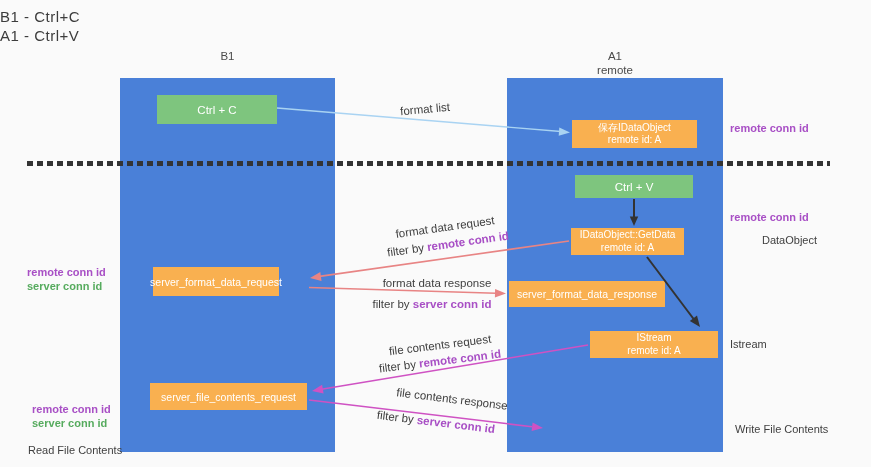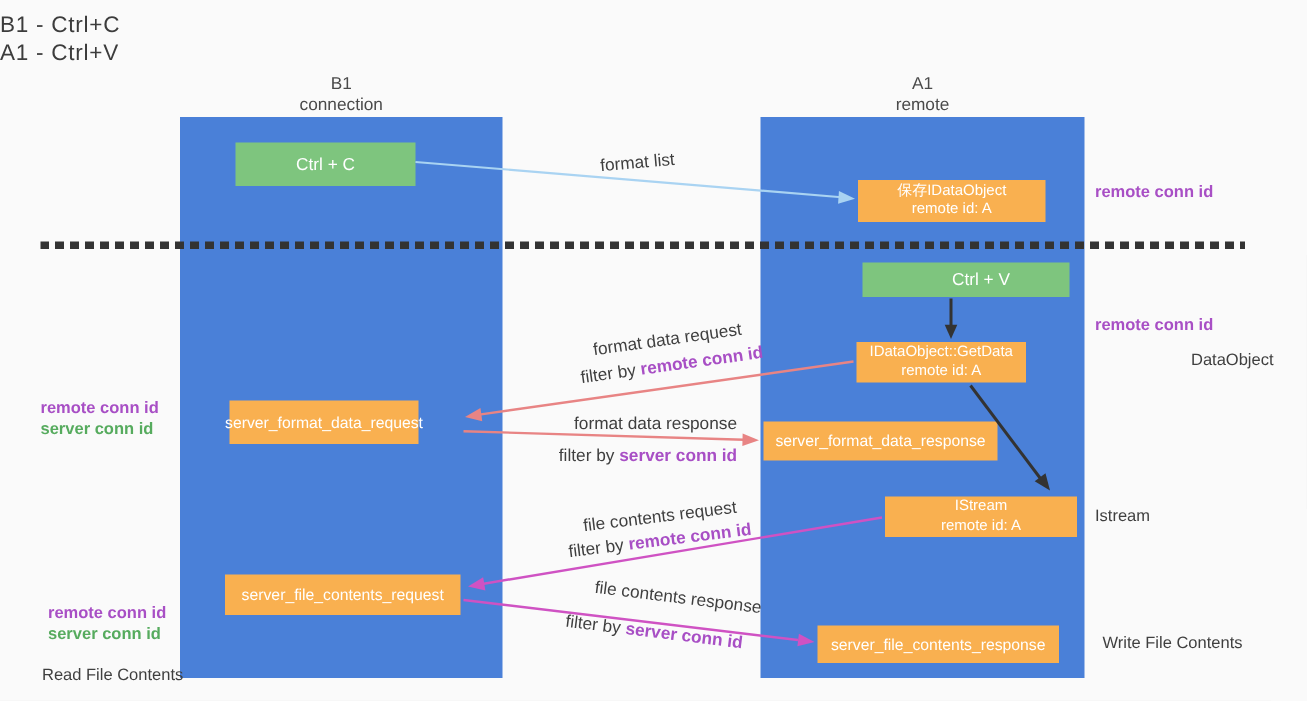--- a/index.html
+++ b/index.html
@@ -58,42 +58,41 @@
 </head>
 <body>
 
 <div class="stage">
 
   <div class="title" style="top:7px;">B1 - Ctrl+C</div>
   <div class="title" style="top:26px;">A1 - Ctrl+V</div>
 
   <div class="lane-head" style="left:120px; width:215px; top:49px;">
     <div>B1</div>
-    <div>connection</div>
   </div>
   <div class="lane-head" style="left:507px; width:216px; top:49px;">
     <div>A1</div>
     <div>remote</div>
   </div>
 
   <div class="lane" style="left:120px; width:215px;"></div>
   <div class="lane" style="left:507px; width:216px;"></div>
 
   <div class="separator"></div>
 
   <div class="box green" style="left:157px; top:95px; width:120px; height:29px;">
     <div>Ctrl + C</div>
   </div>
 
   <div class="box orange" style="left:572px; top:120px; width:125px; height:28px;">
     <div class="l2">保存IDataObject</div>
     <div class="l2">remote id: A</div>
   </div>
 
-  <div class="box green" style="left:575px; top:175px; width:118px; height:23px;padding-left:20px;">
+  <div class="box green" style="left:575px; top:175px; width:118px; height:23px;">
     <div>Ctrl + V</div>
   </div>
 
   <div class="box orange" style="left:571px; top:228px; width:113px; height:27px;">
     <div class="l2">IDataObject::GetData</div>
     <div class="l2">remote id: A</div>
   </div>
 
   <div class="box orange" style="left:153px; top:267px; width:126px; height:29px;">
     <div>server_format_data_request</div>
@@ -105,23 +104,20 @@
 
   <div class="box orange" style="left:590px; top:331px; width:128px; height:27px;">
     <div class="l2">IStream</div>
     <div class="l2">remote id: A</div>
   </div>
 
   <div class="box orange" style="left:150px; top:383px; width:157px; height:27px;">
     <div>server_file_contents_request</div>
   </div>
 
-  <div class="box orange" style="left:545px; top:417px; width:161px; height:25px;">
-    <div>server_file_contents_response</div>
-  </div>
 
   <svg class="arrows" width="871" height="467" viewBox="0 0 871 467">
     <g>
       <line class="s-blue" x1="277" y1="108" x2="561" y2="131.5"></line>
       <polygon class="f-blue" points="570,132.5 558.7,135.8 559.3,127.4"></polygon>
     </g>
     <g>
       <line class="s-black" x1="634" y1="199" x2="634" y2="218"></line>
       <polygon class="f-black" points="634,226 629.8,216.5 638.2,216.5"></polygon>
     </g>
@@ -156,21 +152,21 @@
   <div class="flow-label" style="left:432px; top:304px;"><span>filter by </span><span class="key">server conn id</span></div>
 
   <div class="flow-label rot-n7" style="left:440px; top:345px;">file contents request</div>
   <div class="flow-label rot-n7" style="left:440px; top:361px;"><span>filter by </span><span class="key">remote conn id</span></div>
 
   <div class="flow-label rot-p7" style="left:452px; top:399px;">file contents response</div>
   <div class="flow-label rot-p7" style="left:436px; top:422px;"><span>filter by </span><span class="key">server conn id</span></div>
 
   <div class="side purple" style="left:730px; top:122px;">remote conn id</div>
   <div class="side purple" style="left:730px; top:211px;">remote conn id</div>
-  <div class="side dark" style="left:762px; top:234px;padding-left:32px;">DataObject</div>
+  <div class="side dark" style="left:730px; top:234px;padding-left:32px;">DataObject</div>
   <div class="side dark" style="left:730px; top:338px;">Istream</div>
   <div class="side dark" style="left:735px; top:423px;">Write File Contents</div>
 
   <div class="side purple" style="left:27px; top:266px;">remote conn id</div>
   <div class="side greent" style="left:27px; top:280px;">server conn id</div>
   <div class="side dark" style="left:28px; top:400px;margin-top:44px;">Read File Contents</div>
   <div class="side purple" style="left:32px; top:403px;">remote conn id</div>
   <div class="side greent" style="left:32px; top:417px;">server conn id</div>
 
 </div>

